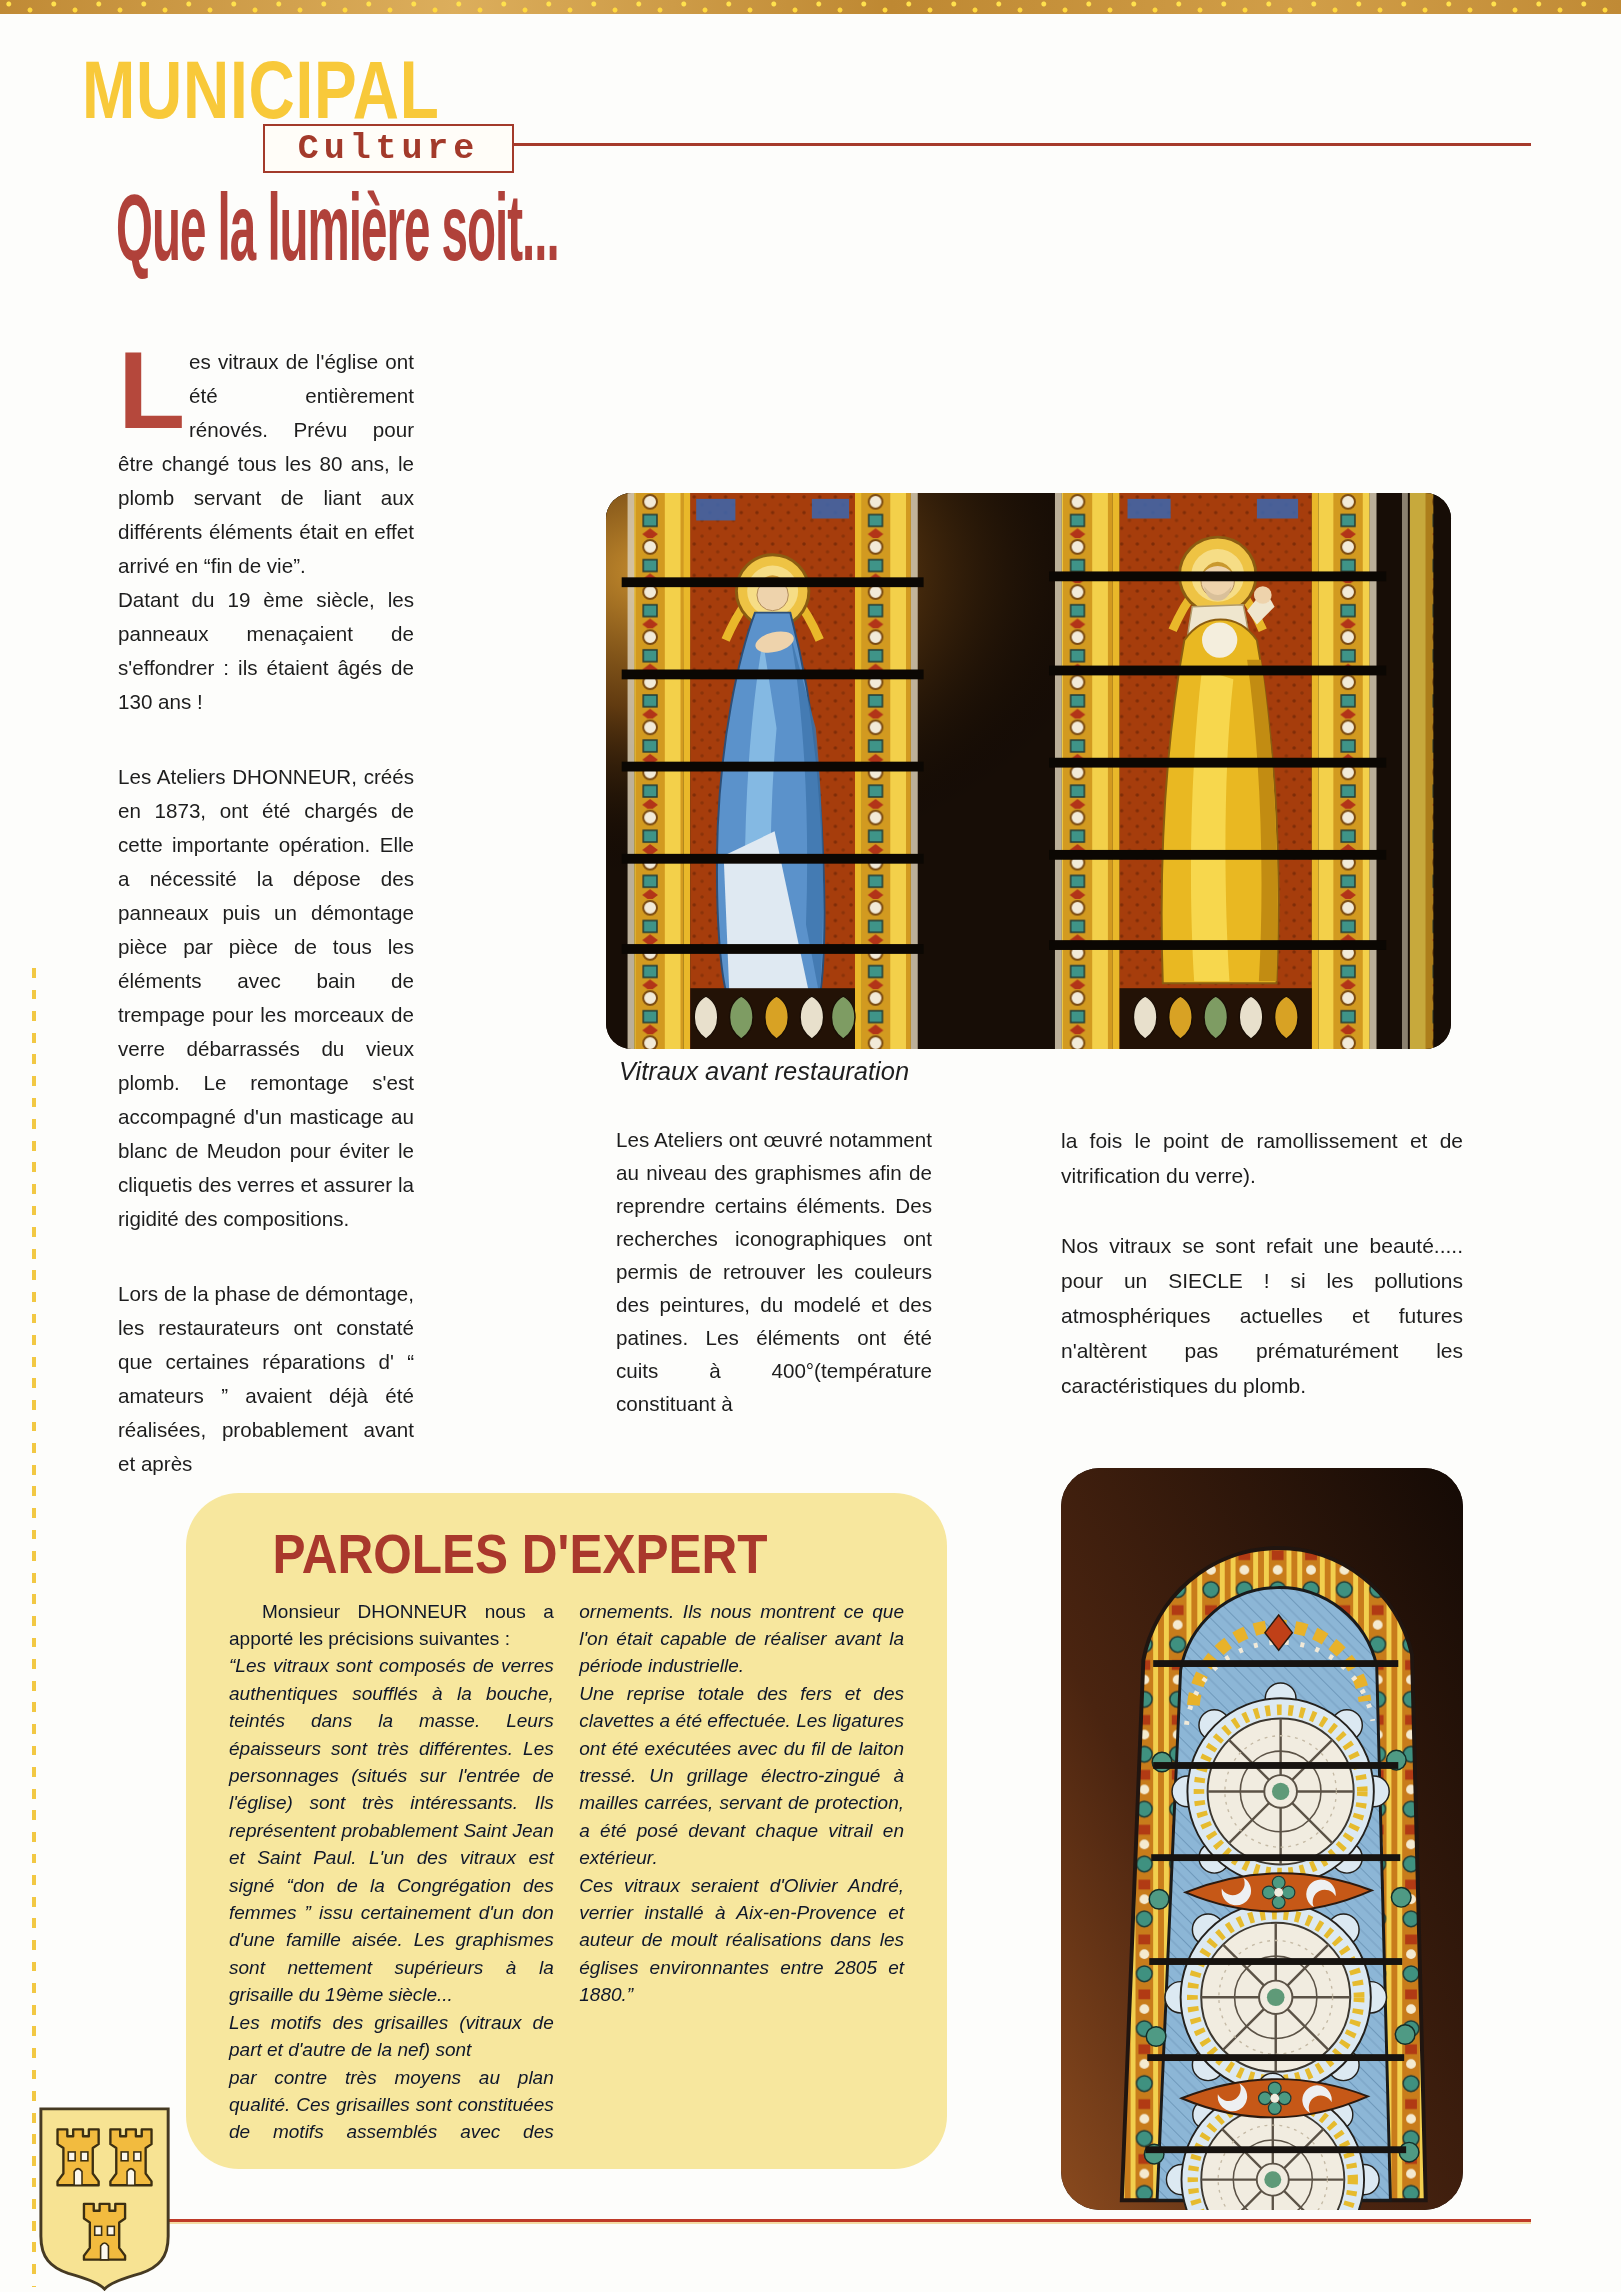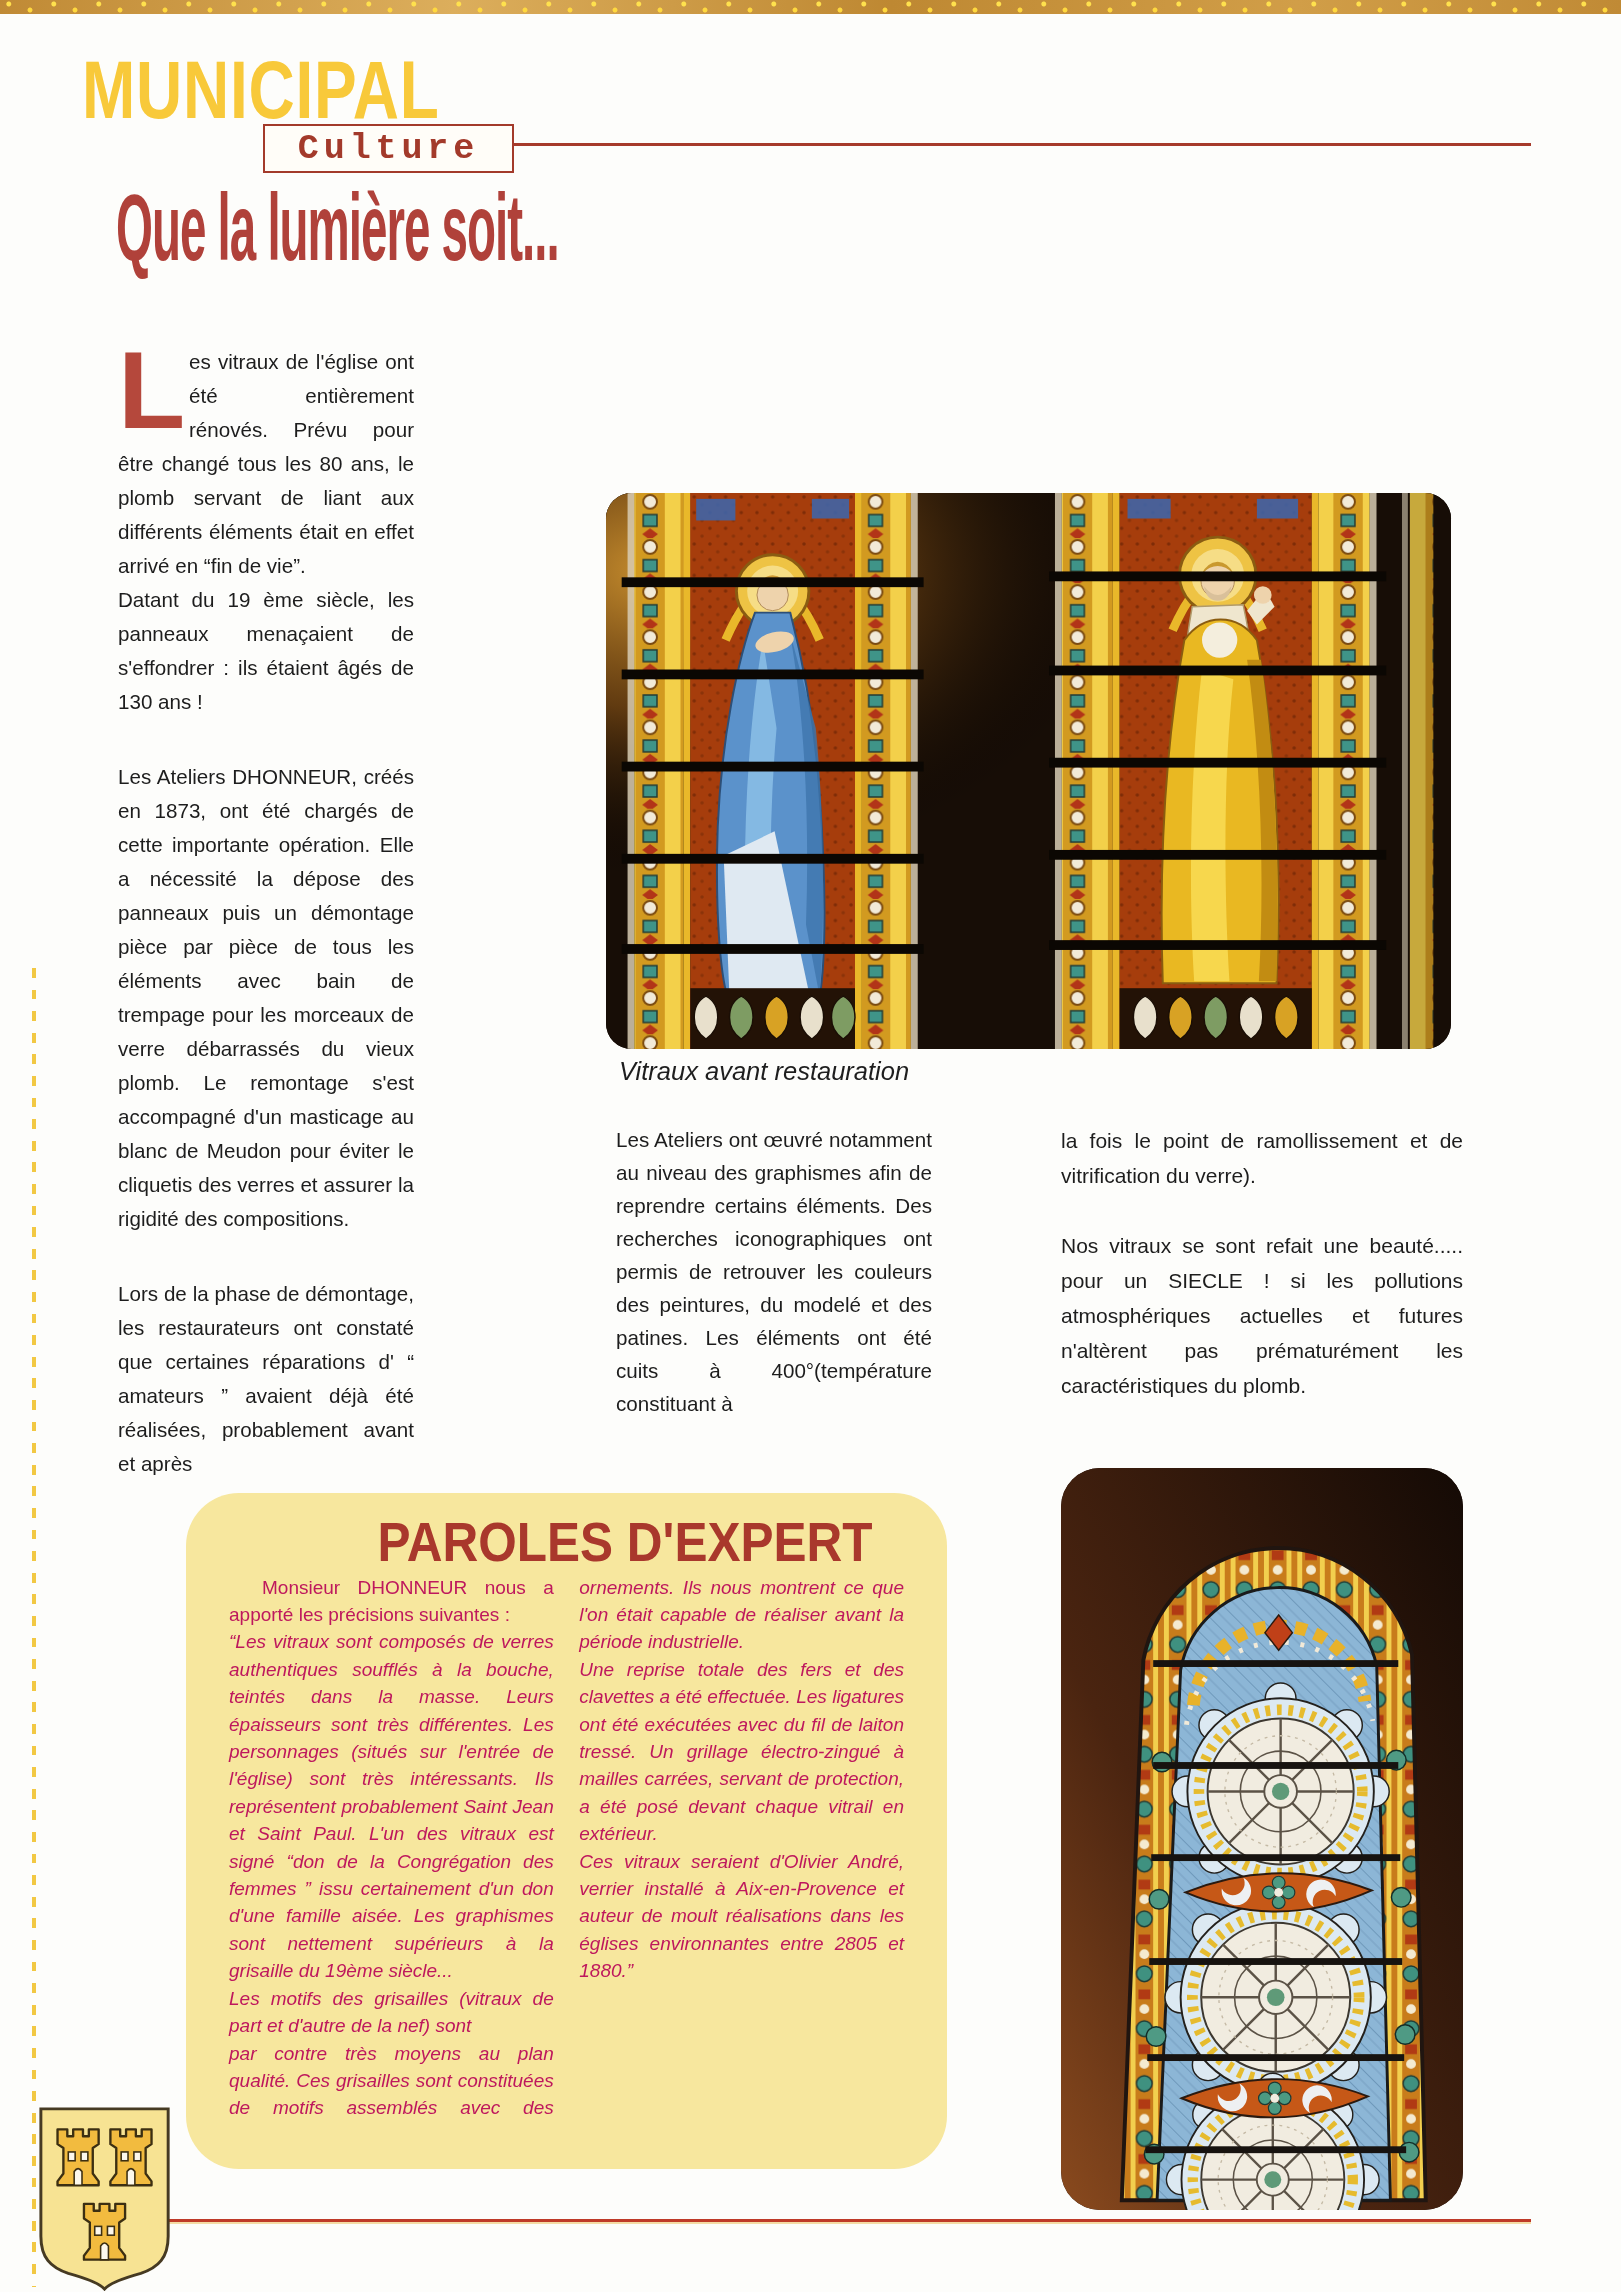--- a/index.html
+++ b/index.html
@@ -71,28 +71,28 @@
   }
   .photo1 svg,.photo2 svg{display:block;width:100%;height:100%;}
   .photo-caption{
     position:absolute;left:619px;top:1057px;font-size:25.5px;font-style:italic;color:#1e1e1e;
   }
   
   .expert-box{
     position:absolute;left:186px;top:1493px;width:761px;height:676px;
     background:#f7e79e;border-radius:53px;box-sizing:border-box;padding:17.6px 43px 0 43px;
   }
-  .expert-title{text-align:right;margin:4px;line-height:1;}
+  .expert-title{text-align:left;margin:16px;line-height:1;}
   .expert-title span{
     display:inline-block;font-size:55px;font-weight:bold;color:#a9382c;
     letter-spacing:0;transform:scaleX(.9);white-space:nowrap;
   }
   .expert-text{
     margin-top:4px;height:564px;columns:2;column-gap:25.5px;column-fill:auto;
-    font-size:19px;line-height:27.4px;text-align:justify;color:#be185d;
+    font-size:19px;line-height:27.4px;text-align:justify;color:#0f172a;
   }
   .expert-text p{margin:0;font-style:italic;}
   .expert-text p.upright{font-style:normal;text-indent:33px;}
   
   .crest{position:absolute;left:35px;top:2103px;width:141px;height:188px;z-index:2;}
 </style>
 </head>
 <body>
 
 <div class="page">

